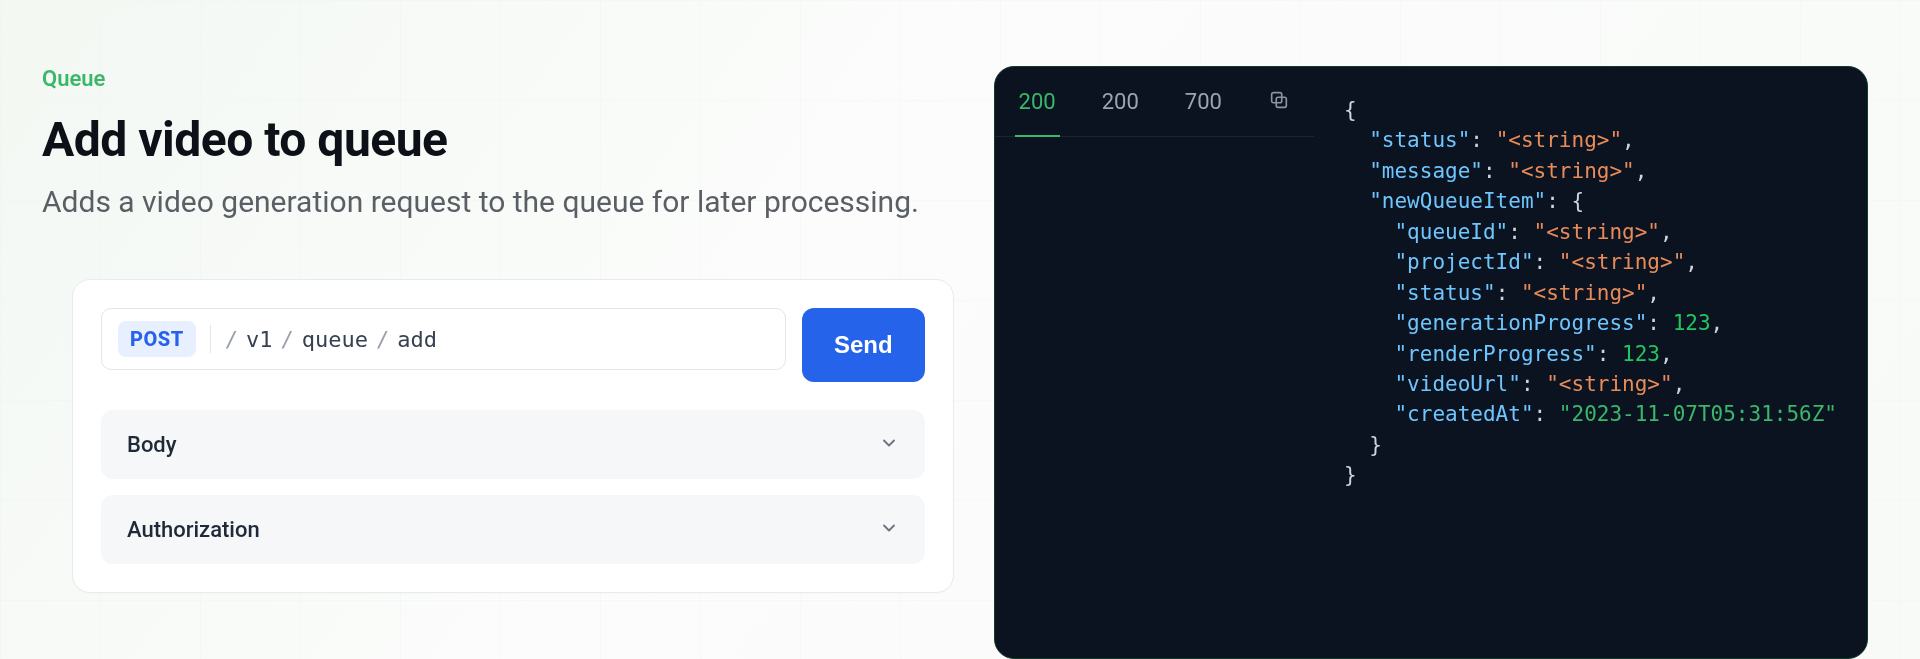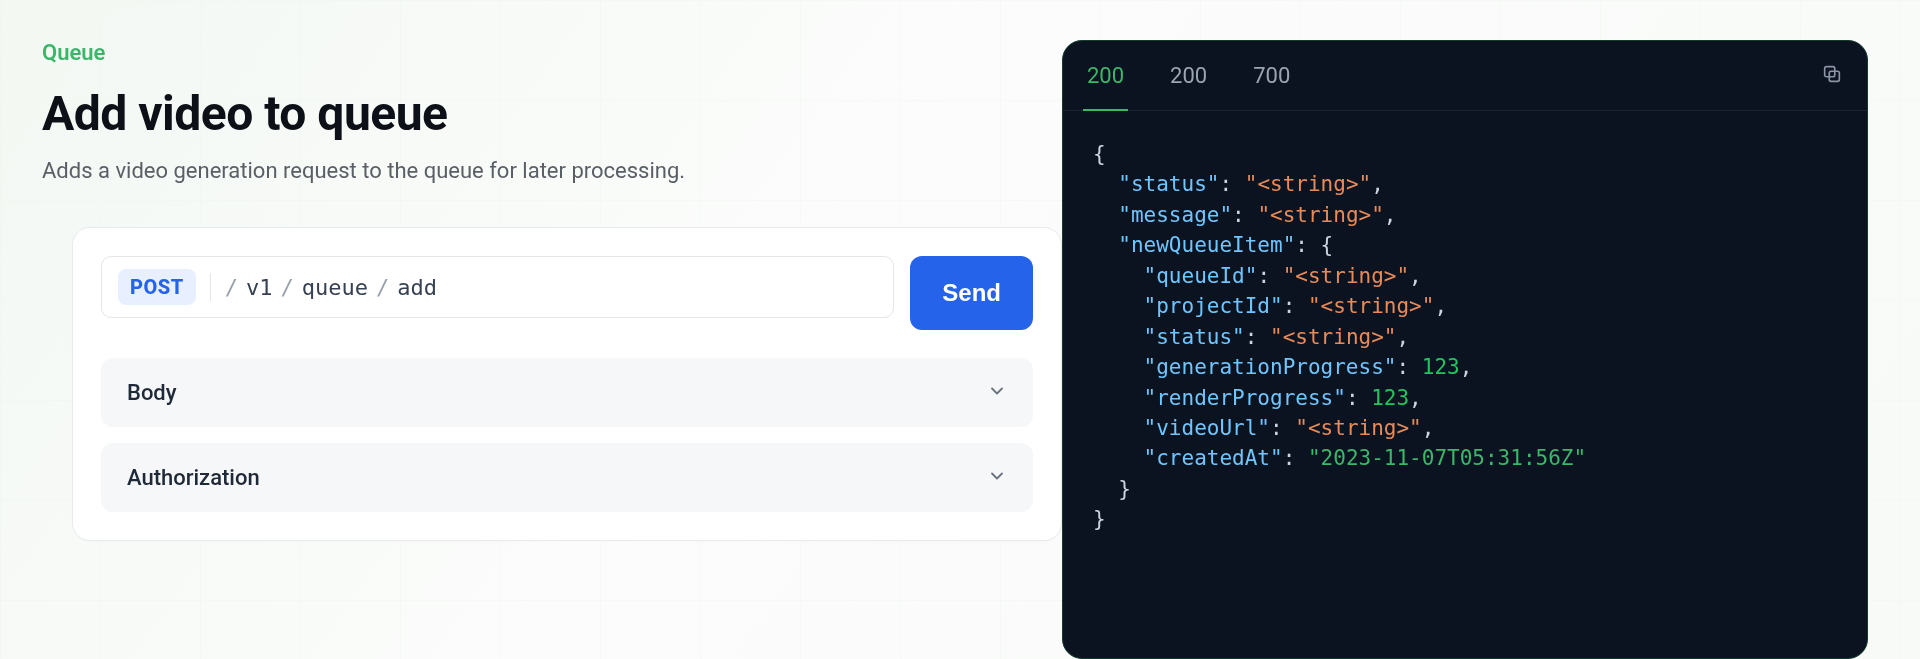--- a/index.html
+++ b/index.html
@@ -7,21 +7,22 @@
     font-family: -apple-system, BlinkMacSystemFont, "Segoe UI", Roboto, Helvetica, Arial, sans-serif;
     background: #f8faf8;
     background-image: linear-gradient(125deg, #f3f8f3 0%, #fbfcfb 40%, #f8faf8 100%);
     width: 1920px;
     height: 659px;
     overflow: hidden;
     position: relative;
   }
   .page {
     display: flex;
-    padding: 40px 0 0 42px;
+    padding: 66px 0 0 42px;
+    gap: 40px;
     width: 100%;
     height: 100%;
     position: relative;
     z-index: 2;
   }
   .left-col { width: 1020px; }
   .right-col { flex: 1; padding-right: 52px; }
 
   .eyebrow {
     color: #3bb76a;
@@ -30,24 +31,24 @@
     margin-bottom: 20px;
   }
   .title {
     font-size: 48px;
     font-weight: 700;
     color: #0d1117;
     letter-spacing: -0.5px;
     margin-bottom: 16px;
   }
   .subtitle {
-    font-size: 22px;
+    font-size: 30px;
     color: #5a5f66;
     font-weight: 400;
-    margin-bottom: 44px;
+    margin-bottom: 60px;
   }
 
   .request-card {
     background: #fff;
     border: 1px solid #e8ebed;
     border-radius: 18px;
     padding: 28px;
     box-shadow: 0 1px 2px rgba(0,0,0,0.02);
     margin-left: 30px;
   }
@@ -121,21 +122,21 @@
   }
   .chev { color: #6b7280; }
 
   .code-panel {
     background: #0b1320;
     border-radius: 20px;
     border: 1px solid #123b2a;
     height: 100%;
     overflow: hidden;
     display: flex;
-    flex-direction: column;
+    flex-direction: row;
   }
   .tabs {
     display: flex;
     align-items: center;
     padding: 0 24px;
     height: 70px;
     border-bottom: 1px solid #1a2433;
     position: relative;
   }
   .tab {

